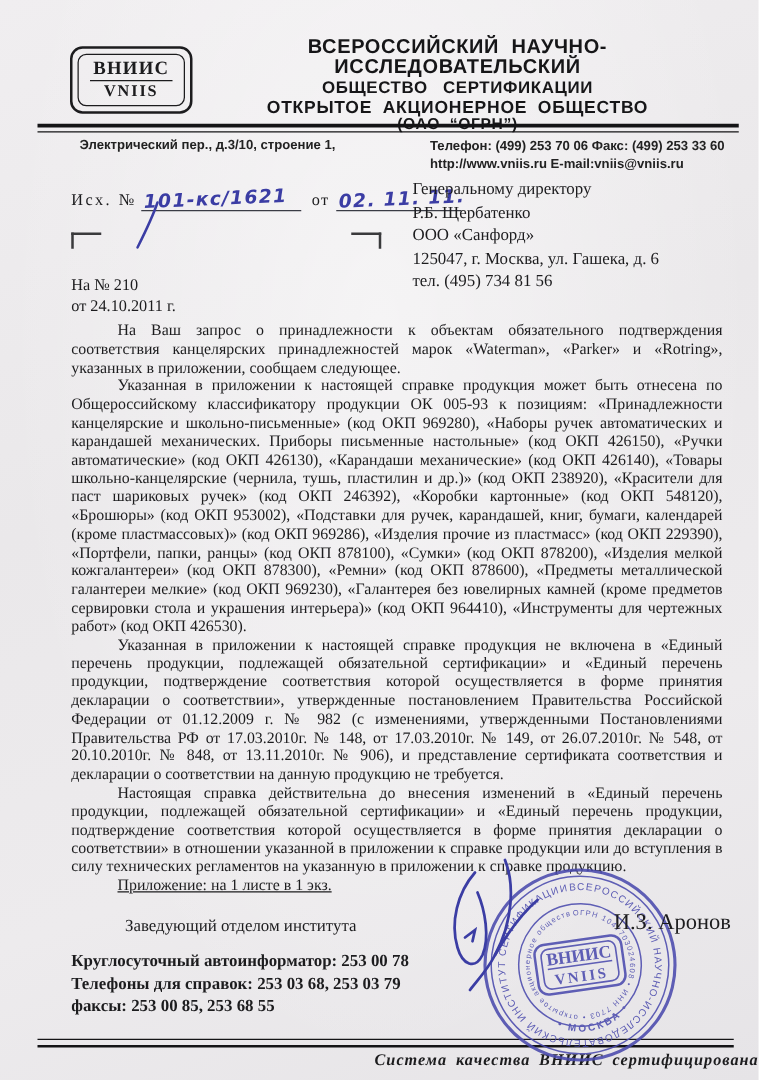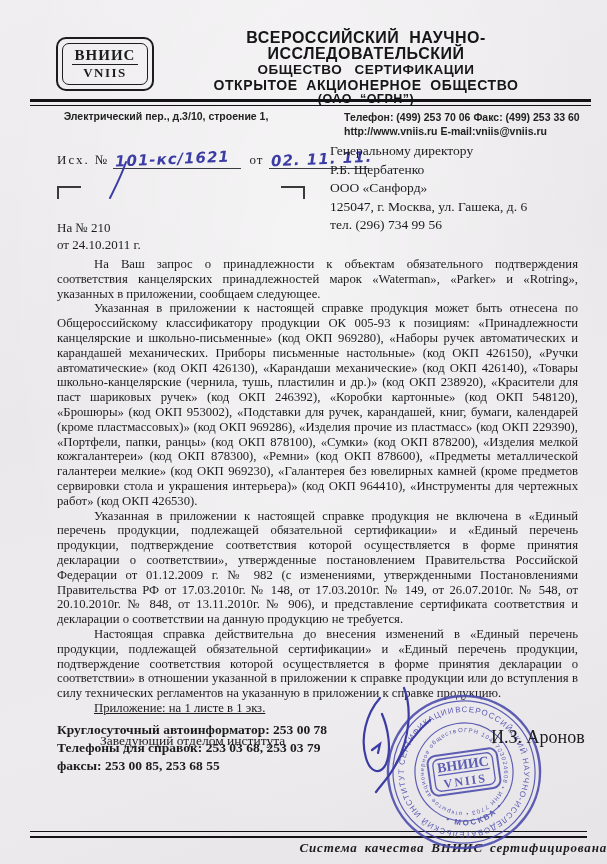--- a/index.html
+++ b/index.html
@@ -72,21 +72,21 @@
   }
   .body-text p{margin:0;text-indent:37px;}
   .attachment{margin-top:1px;text-decoration:underline;}
   
   .sign-title{position:absolute;left:100px;top:733px;font-size:13.5px;}
   .sign-name{position:absolute;left:491px;top:727px;font-size:18px;z-index:3;}
   .stamp-wrap{position:absolute;left:382px;top:690px;width:164px;height:164px;z-index:2;opacity:.88;transform:rotate(-8deg);}
   .sig-strokes{position:absolute;left:352px;top:680px;width:130px;height:130px;z-index:4;}
   
   .footer-bold{
-    position:absolute;left:57px;top:721px;
+    position:absolute;left:57px;top:760px;
     font-weight:bold;font-size:13.5px;line-height:17.8px;
   }
   .rule-bottom{position:absolute;left:30px;right:20px;top:831px;height:4px;
     border-top:1.5px solid #141416;border-bottom:2.5px solid #141416;}
   .quality-line{
     position:absolute;left:0;right:0;top:840px;text-align:right;
     font-weight:bold;font-style:italic;font-size:13px;letter-spacing:.8px;word-spacing:3px;
   }
 </style>
 </head>
@@ -133,21 +133,21 @@
   </svg>
 
   <div class="corner corner-l"></div>
   <div class="corner corner-r"></div>
 
   <div class="recipient">
     <div>Генеральному директору</div>
     <div>Р.Б. Щербатенко</div>
     <div>ООО «Санфорд»</div>
     <div>125047, г. Москва, ул. Гашека, д. 6</div>
-    <div>тел. (296) 734 99 56</div>
+    <div>тел. (495) 734 81 56</div>
   </div>
 
   <div class="reply-ref">
     <div>На № 210</div>
     <div>от 24.10.2011 г.</div>
   </div>
 
   <div class="body-text">
     <p>На Ваш запрос о принадлежности к объектам обязательного подтверждения соответствия канцелярских принадлежностей марок «Waterman», «Parker» и «Rotring», указанных в приложении, сообщаем следующее.</p>
     <p>Указанная в приложении к настоящей справке продукция может быть отнесена по Общероссийскому классификатору продукции ОК 005-93 к позициям: «Принадлежности канцелярские и школьно-письменные» (код ОКП 969280), «Наборы ручек автоматических и карандашей механических. Приборы письменные настольные» (код ОКП 426150), «Ручки автоматические» (код ОКП 426130), «Карандаши механические» (код ОКП 426140), «Товары школьно-канцелярские (чернила, тушь, пластилин и др.)» (код ОКП 238920), «Красители для паст шариковых ручек» (код ОКП 246392), «Коробки картонные» (код ОКП 548120), «Брошюры» (код ОКП 953002), «Подставки для ручек, карандашей, книг, бумаги, календарей (кроме пластмассовых)» (код ОКП 969286), «Изделия прочие из пластмасс» (код ОКП 229390), «Портфели, папки, ранцы» (код ОКП 878100), «Сумки» (код ОКП 878200), «Изделия мелкой кожгалантереи» (код ОКП 878300), «Ремни» (код ОКП 878600), «Предметы металлической галантереи мелкие» (код ОКП 969230), «Галантерея без ювелирных камней (кроме предметов сервировки стола и украшения интерьера)» (код ОКП 964410), «Инструменты для чертежных работ» (код ОКП 426530).</p>

